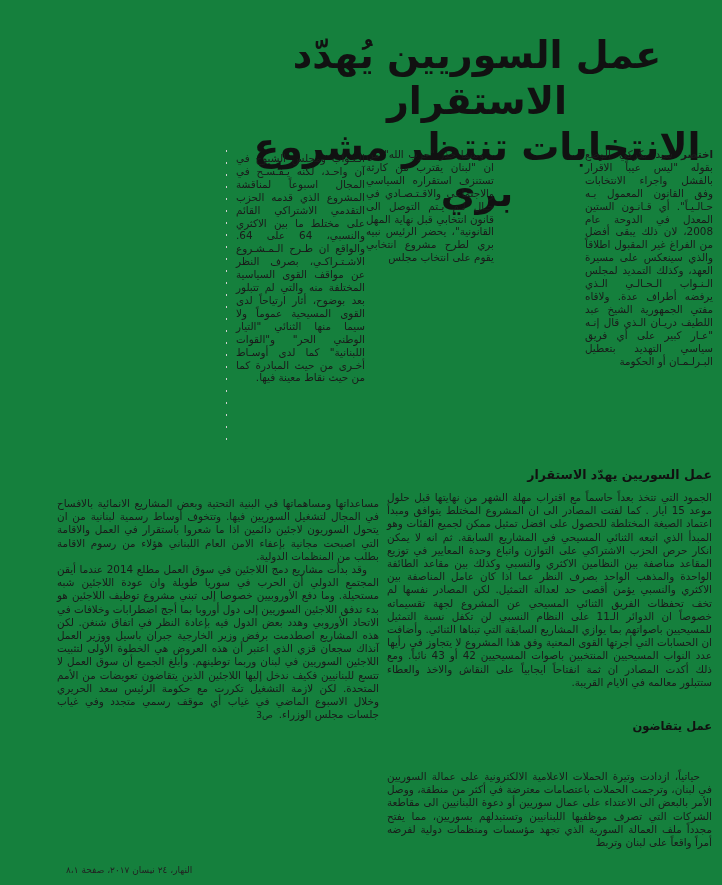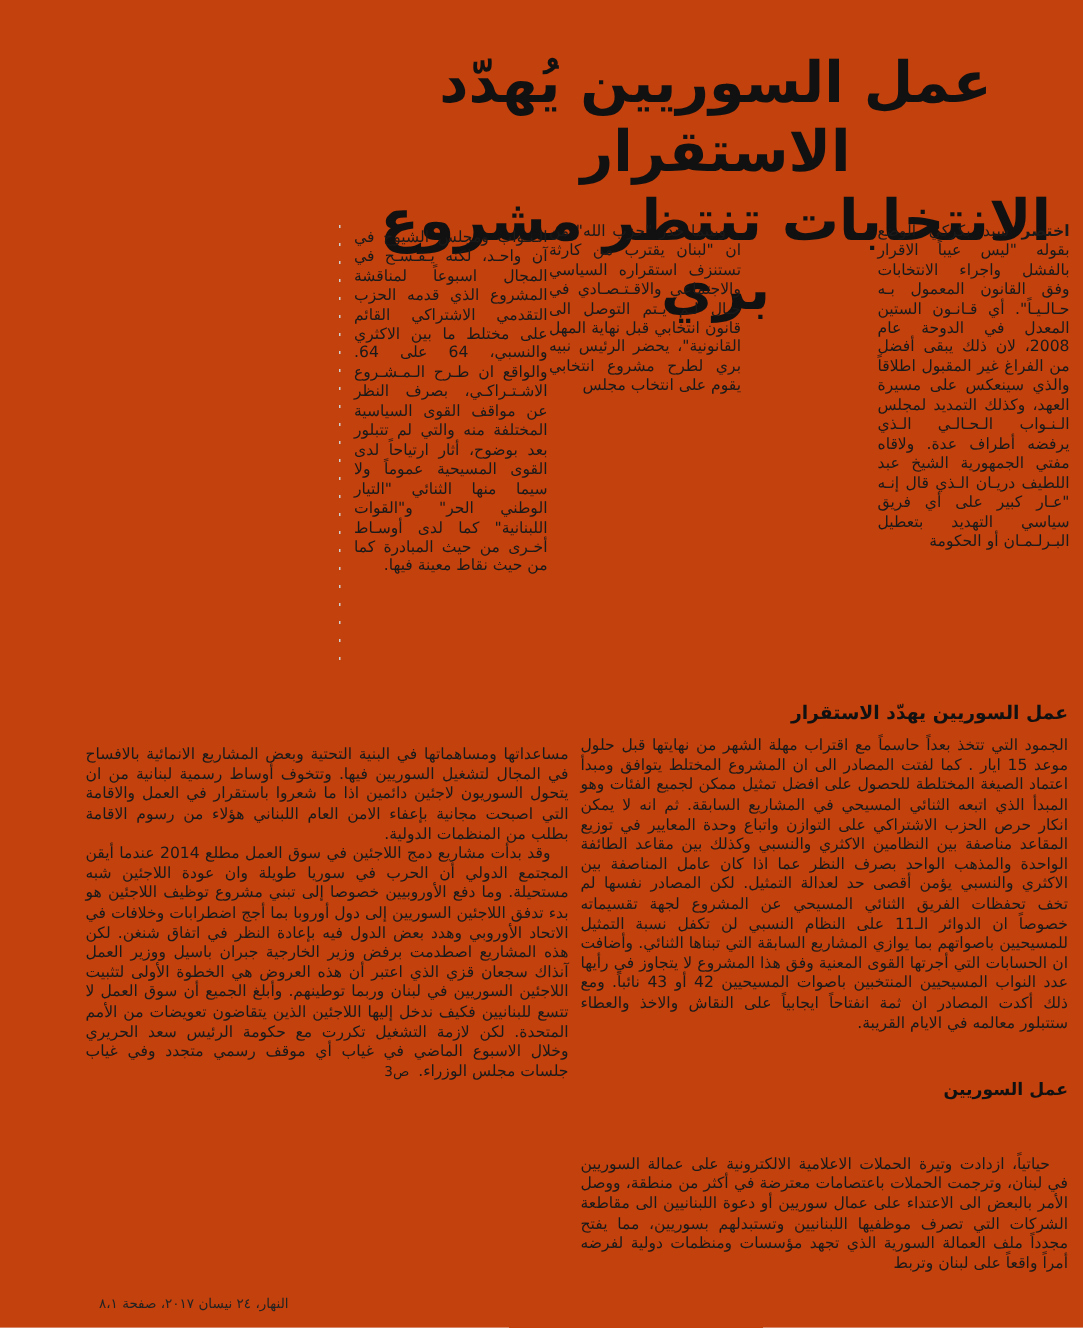--- a/index.html
+++ b/index.html
@@ -1,20 +1,20 @@
 <!DOCTYPE html>
 <html><head>
   <meta charset="utf-8">
   <style>
     html, body { margin: 0; padding: 0; background: #ffffff; }
     body {
       width: 722px; height: 885px; position: relative; overflow: hidden;
       font-family: "DejaVu Sans", sans-serif; color: #1a1a1a;
     }
-    .page { position: absolute; inset: 0; background: #c2410c; }
+    .page { position: absolute; inset: 0; background: #15803d; }
 
     .headline {
       position: absolute; right: 10px; top: 32px; width: 470px;
       direction: rtl; text-align: center; margin: 0;
       font-family: "DejaVu Sans", sans-serif; font-weight: bold;
       font-size: 38px; line-height: 46px; color: #111; letter-spacing: -0.5px;
     }
 
     .col {
       position: absolute; direction: rtl; text-align: justify;
@@ -83,21 +83,21 @@
   <div class="col col3">
     <p>الـنـواب ومجلس الشيوخ في آن واحـد، لكنه يـفـسـح في المجال اسبوعاً لمناقشة المشروع الذي قدمه الحزب التقدمي الاشتراكي القائم على مختلط ما بين الاكثري والنسبي، 64 على 64. والواقع ان طـرح الـمـشـروع الاشـتـراكـي، بصرف النظر عن مواقف القوى السياسية المختلفة منه والتي لم تتبلور بعد بوضوح، أثار ارتياحاً لدى القوى المسيحية عموماً ولا سيما منها الثنائي "التيار الوطني الحر" و"القوات اللبنانية" كما لدى أوسـاط أخـرى من حيث المبادرة كما من حيث نقاط معينة فيها.</p>
   </div>
 
   <h2 class="sub-head s1">عمل السوريين يهدّد الاستقرار</h2>
 
   <div class="wide wideR1">
     <p>الجمود التي تتخذ بعداً حاسماً مع اقتراب مهلة الشهر من نهايتها قبل حلول موعد 15 ايار . كما لفتت المصادر الى ان المشروع المختلط يتوافق ومبدأ اعتماد الصيغة المختلطة للحصول على افضل تمثيل ممكن لجميع الفئات وهو المبدأ الذي اتبعه الثنائي المسيحي في المشاريع السابقة. ثم انه لا يمكن انكار حرص الحزب الاشتراكي على التوازن واتباع وحدة المعايير في توزيع المقاعد مناصفة بين النظامين الاكثري والنسبي وكذلك بين مقاعد الطائفة الواحدة والمذهب الواحد بصرف النظر عما اذا كان عامل المناصفة بين الاكثري والنسبي يؤمن أقصى حد لعدالة التمثيل. لكن المصادر نفسها لم تخف تحفظات الفريق الثنائي المسيحي عن المشروع لجهة تقسيماته خصوصاً ان الدوائر الـ11 على النظام النسبي لن تكفل نسبة التمثيل للمسيحيين باصواتهم بما يوازي المشاريع السابقة التي تبناها الثنائي. وأضافت ان الحسابات التي أجرتها القوى المعنية وفق هذا المشروع لا يتجاوز في رأيها عدد النواب المسيحيين المنتخبين باصوات المسيحيين 42 أو 43 نائباً. ومع ذلك أكدت المصادر ان ثمة انفتاحاً ايجابياً على النقاش والاخذ والعطاء ستتبلور معالمه في الايام القريبة.</p>
   </div>
 
-  <h2 class="sub-head s2">عمل السوريين</h2>
+  <h2 class="sub-head s2">عمل يتقاضون</h2>
 
   <div class="wide wideR2">
     <p class="indent">حياتياً، ازدادت وتيرة الحملات الاعلامية الالكترونية على عمالة السوريين في لبنان، وترجمت الحملات باعتصامات معترضة في أكثر من منطقة، ووصل الأمر بالبعض الى الاعتداء على عمال سوريين أو دعوة اللبنانيين الى مقاطعة الشركات التي تصرف موظفيها اللبنانيين وتستبدلهم بسوريين، مما يفتح مجدداً ملف العمالة السورية الذي تجهد مؤسسات ومنظمات دولية لفرضه أمراً واقعاً على لبنان وتربط</p>
   </div>
 
   <div class="wide wideL">
     <p>مساعداتها ومساهماتها في البنية التحتية وبعض المشاريع الانمائية بالافساح في المجال لتشغيل السوريين فيها. وتتخوف أوساط رسمية لبنانية من ان يتحول السوريون لاجئين دائمين اذا ما شعروا باستقرار في العمل والاقامة التي اصبحت مجانية بإعفاء الامن العام اللبناني هؤلاء من رسوم الاقامة بطلب من المنظمات الدولية.</p>
     <p class="indent"><span>وقد بدأت مشاريع دمج اللاجئين في سوق العمل مطلع 2014 عندما أيقن المجتمع الدولي أن الحرب في سوريا طويلة وان عودة اللاجئين شبه مستحيلة. وما دفع الأوروبيين خصوصا إلى تبني مشروع توظيف اللاجئين هو بدء تدفق اللاجئين السوريين إلى دول أوروبا بما أجج اضطرابات وخلافات في الاتحاد الأوروبي وهدد بعض الدول فيه بإعادة النظر في اتفاق شنغن. لكن هذه المشاريع اصطدمت برفض وزير الخارجية جبران باسيل ووزير العمل آنذاك سجعان قزي الذي اعتبر أن هذه العروض هي الخطوة الأولى لتثبيت اللاجئين السوريين في لبنان وربما توطينهم. وأبلغ الجميع أن سوق العمل لا تتسع للبنانيين فكيف ندخل إليها اللاجئين الذين يتقاضون تعويضات من الأمم المتحدة. لكن لازمة التشغيل تكررت مع حكومة الرئيس سعد الحريري وخلال الاسبوع الماضي في غياب أي موقف رسمي متجدد وفي غياب جلسات مجلس الوزراء.</span><span class="page-mark">ص3</span></p>
   </div>
 

